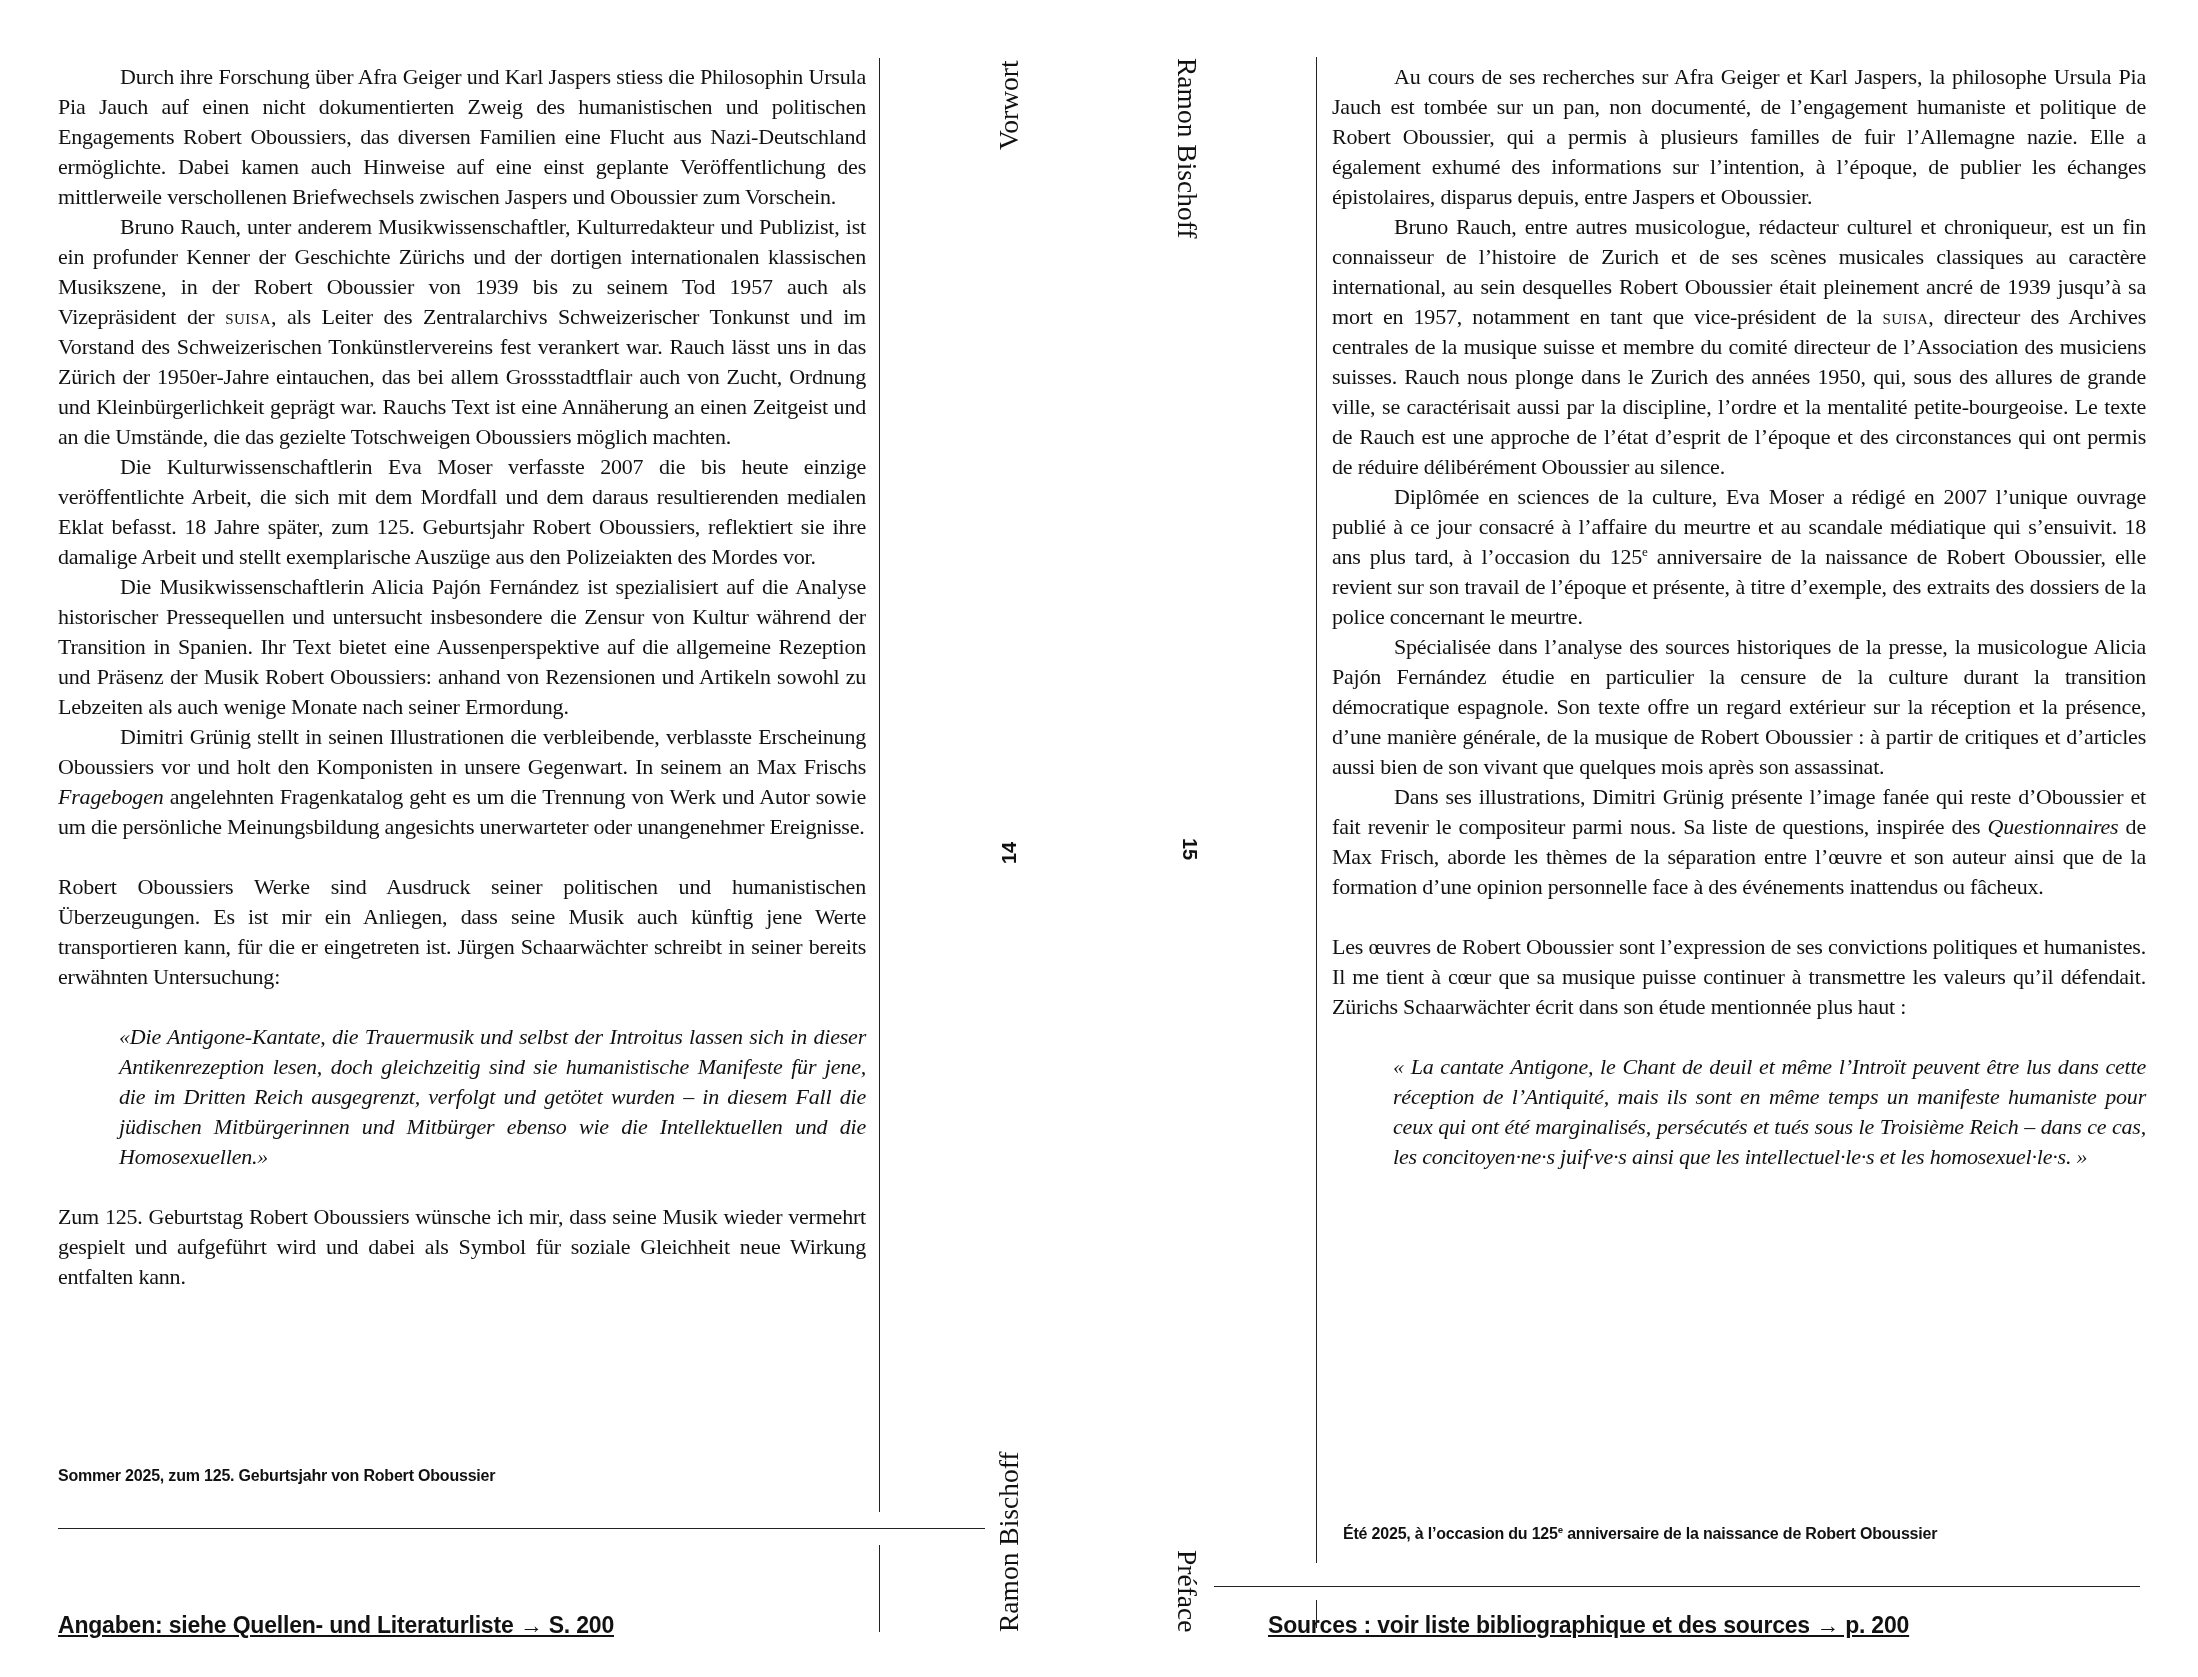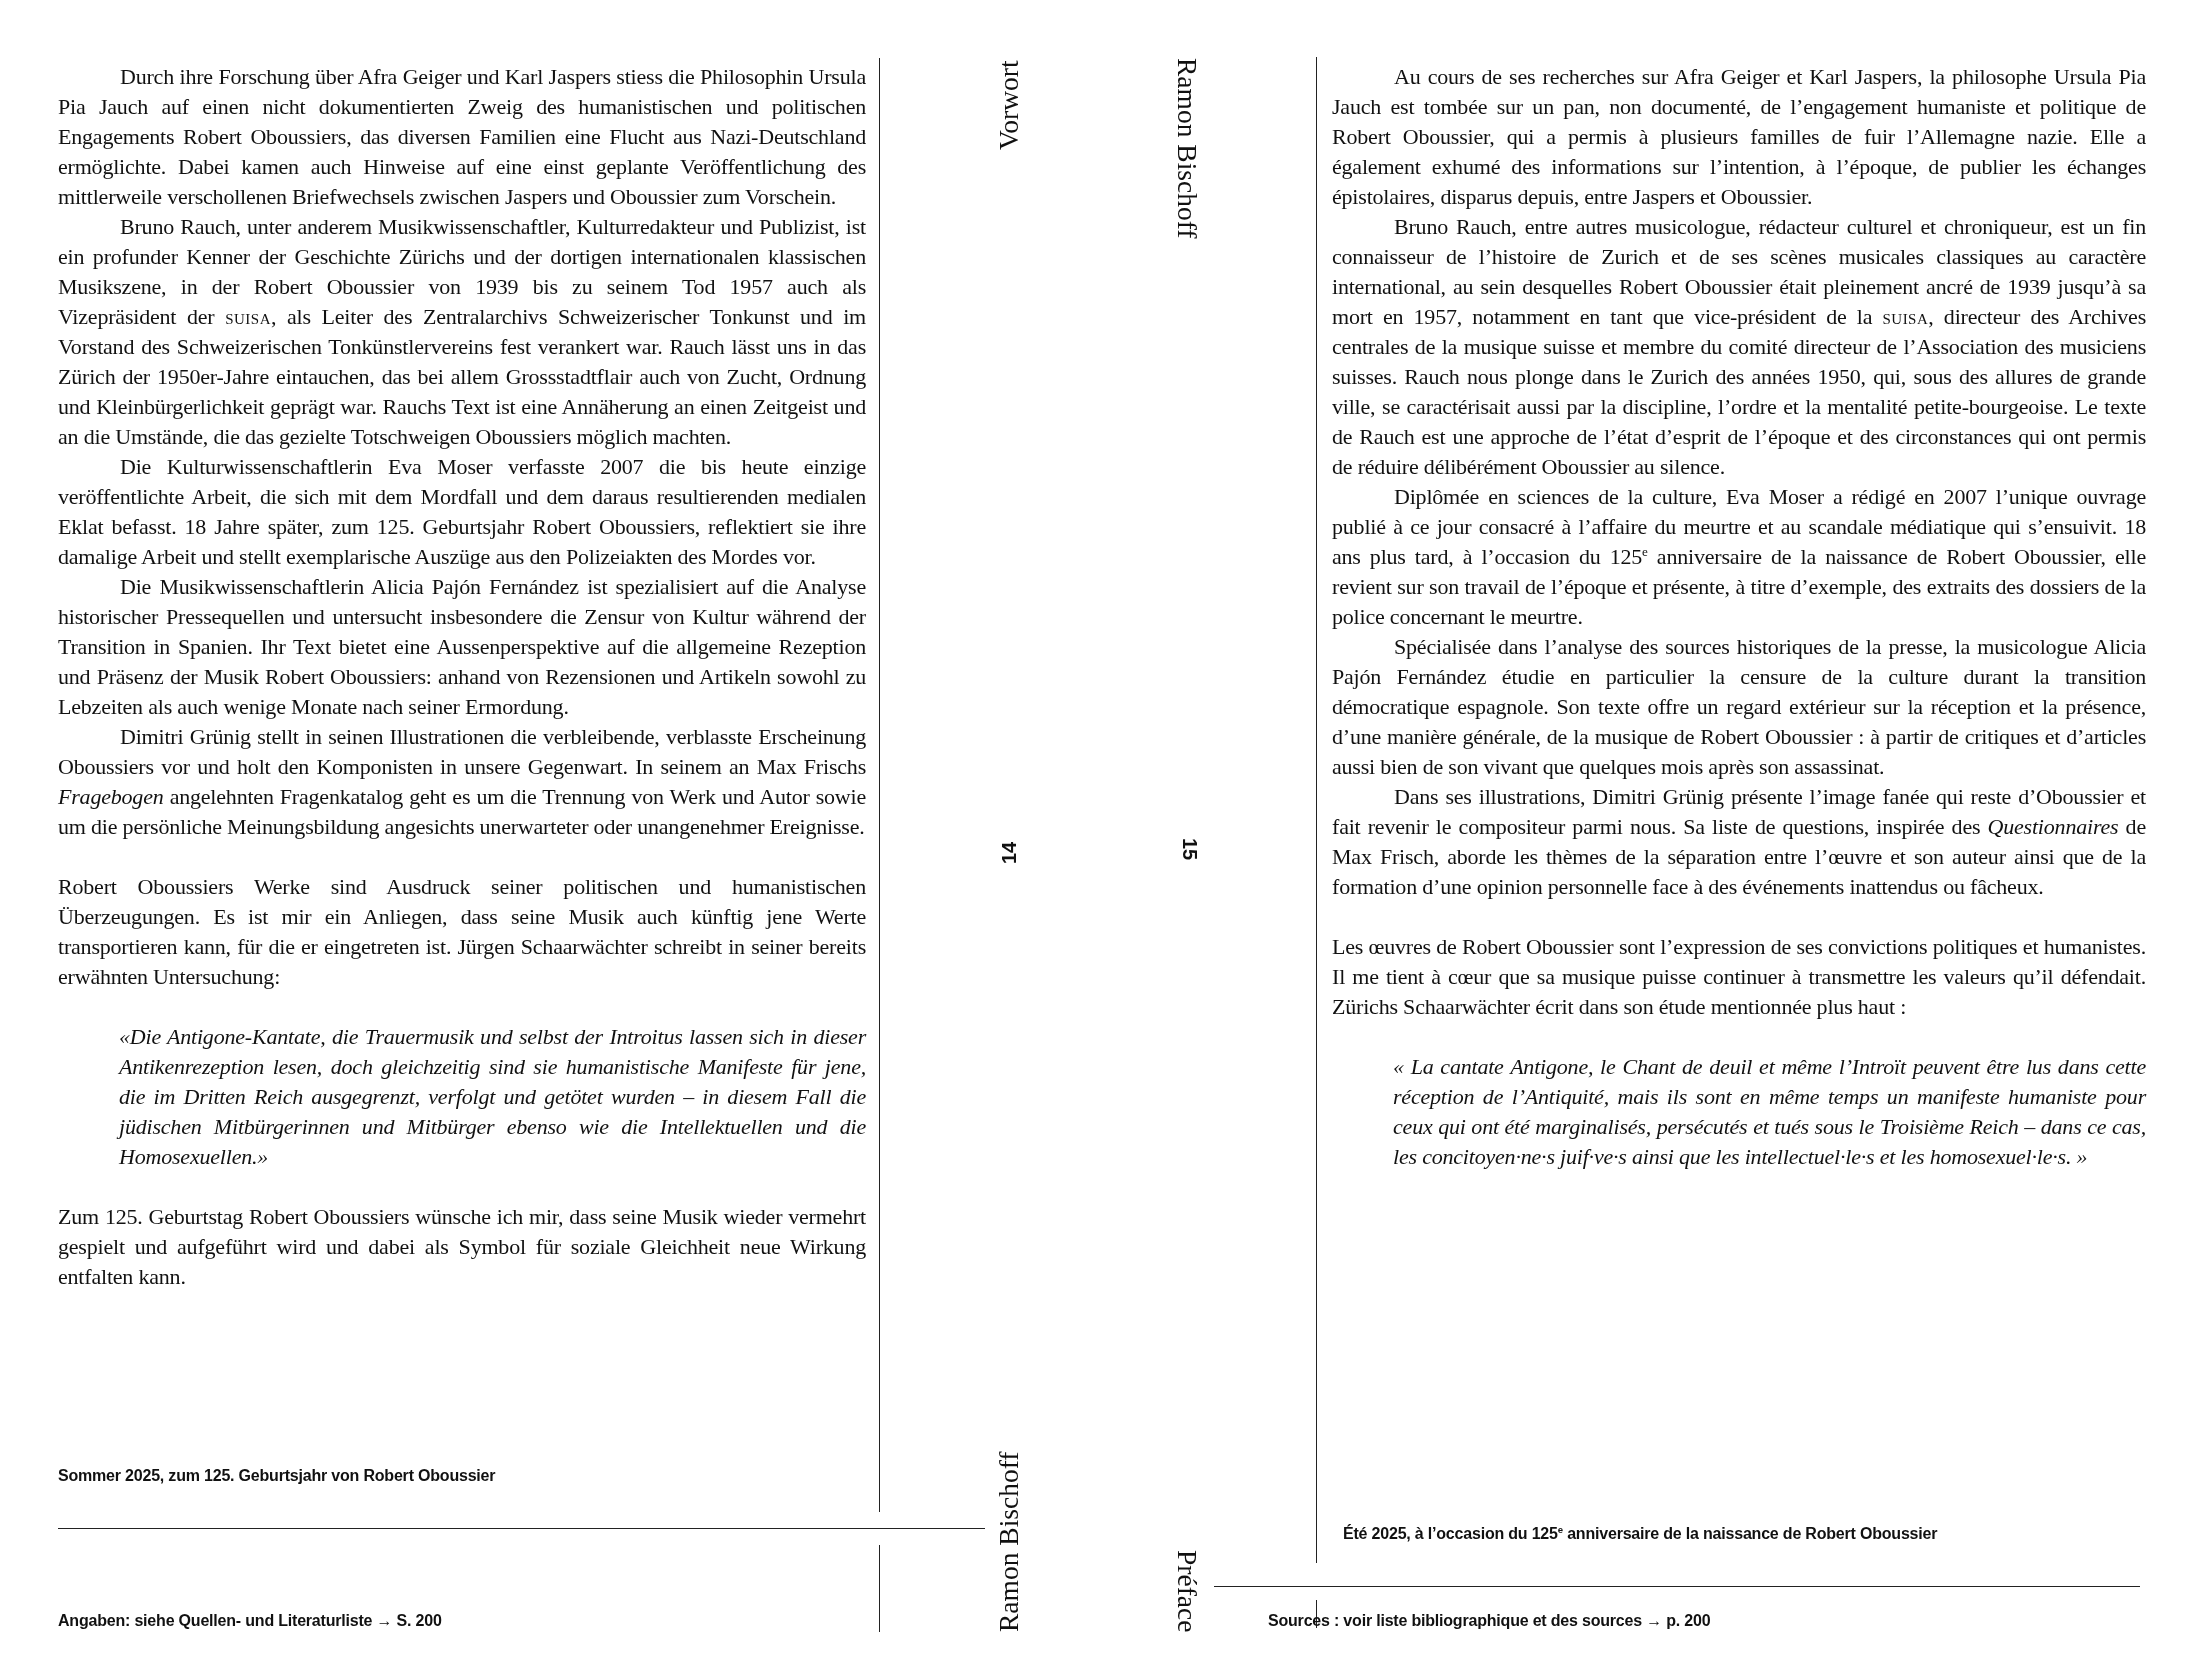--- a/index.html
+++ b/index.html
@@ -8,21 +8,21 @@
   .sans { font-family: "Liberation Sans", "DejaVu Sans", sans-serif; }
   .col { position:absolute; font-size:22px; line-height:30px; text-align:justify; hyphens:manual; letter-spacing:-0.2px; }
   .col p { margin:0; }
   .col p.ind { text-indent:62px; }
   .col p.gap { margin-top:30px; }
   .col blockquote { margin:30px 0 30px 61px; font-style:italic; }
   .col i { font-style:italic; }
   .sc { font-variant: small-caps; text-transform: lowercase; letter-spacing:0.5px; }
   sup { font-size:0.6em; line-height:0; vertical-align: 0.6em; }
   .sig { position:absolute; font-size:16px; font-weight:bold; letter-spacing:-0.2px; }
-  .note { position:absolute; font-size:16px; font-weight:bold; letter-spacing:-0.2px; }
+  .note { position:absolute; font-size:23px; font-weight:bold; letter-spacing:-0.2px;text-decoration:underline; }
   .vr { position:absolute; width:0; border-left:1.8px solid #222; }
   .hr { position:absolute; height:0; border-top:1.8px solid #222; }
   .vtext-up { position:absolute; transform-origin: left top; transform: rotate(-90deg); white-space:nowrap; font-size:27.5px; line-height:27.5px; }
   .vtext-down { position:absolute; transform-origin: left top; transform: rotate(90deg); white-space:nowrap; font-size:27.5px; line-height:27.5px; }
   .pn { font-size:20px; font-weight:bold; }
 </style>
 </head>
 <body>
 
 <div class="col serif" style="left:58px; top:62px; width:808px;">

